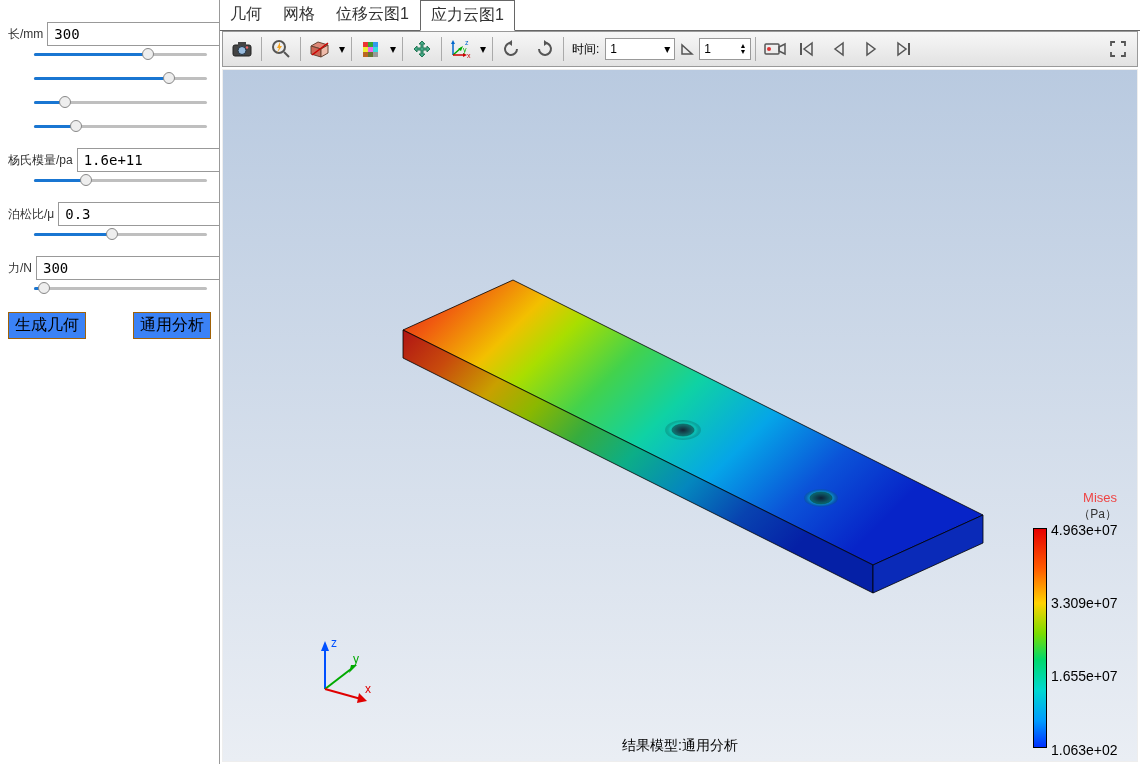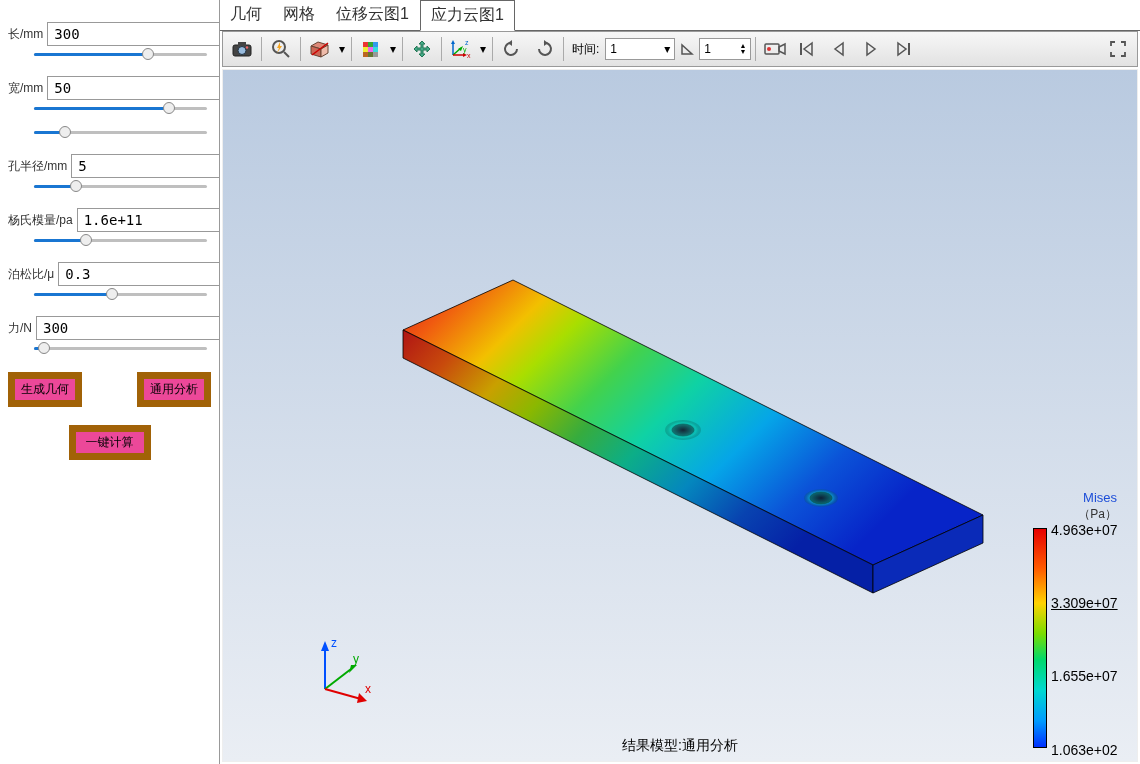--- a/index.html
+++ b/index.html
@@ -10,21 +10,21 @@
 .param-row { display: flex; align-items: center; margin-top: 10px; }
 .param-label { text-align: right; padding-right: 4px; white-space: nowrap; font-size: 12px; color: #333; }
 .param-input { flex: 1; border: 1px solid #999; height: 24px; padding: 2px 6px; font-family: monospace; font-size: 14px; }
 .slider-row { margin: 6px 0 18px 0; padding: 0 4px 0 26px; }
 .slider { position: relative; height: 6px; width: 100%; }
 .slider-track { position: absolute; top: 1px; height: 3px; background: #bfbfbf; width: 100%; border-radius: 2px; }
 .slider-fill { position: absolute; top: 1px; height: 3px; background: #1976d2; border-radius: 2px; }
 .slider-thumb { position: absolute; width: 12px; height: 12px; border-radius: 6px; background: #eee; border: 1px solid #888; top: -4px; transform: translateX(-6px); }
 .btn-row { display: flex; justify-content: space-between; margin-top: 20px; }
 .btn-row2 { text-align: center; margin-top: 18px; }
-.btn { border: 7px solid #a16207; background: #ec4899; padding: 2px 6px; font-size: 12px; cursor: pointer; }
+.btn { border: 1px solid #a16207; background: #3b82f6; padding: 2px 6px; font-size: 16px; cursor: pointer; }
 .tabs { display: flex; border-bottom: 1px solid #666; background: #fff; }
 .tab { padding: 4px 10px; font-size: 16px; border-right: 1px solid transparent; cursor: pointer; color: #333; }
 .tab.active { background: #fff; border: 1px solid #666; border-bottom: 1px solid #fff; margin-bottom: -1px; }
 .toolbar { display: flex; align-items: center; border: 1px solid #999; margin: 0 2px 2px 2px; background: linear-gradient(#f7f7f7, #e2e2e2); height: 36px; gap: 2px; padding: 0 4px; }
 .tbtn { width: 30px; height: 28px; border: 1px solid transparent; display: flex; align-items: center; justify-content: center; cursor: pointer; border-radius: 3px; }
 .tsep { width: 1px; height: 24px; background: #aaa; margin: 0 2px; }
 .dd { width: 10px; display: flex; align-items: center; justify-content: center; cursor: pointer; }
 .combo { border: 1px solid #999; background: #fff; height: 22px; font-size: 12px; padding: 0 4px; display: flex; align-items: center; justify-content: space-between; gap: 6px; }
 .viewport { flex: 1; position: relative; margin: 0 2px 2px 2px; border: 1px solid #eee; overflow: hidden; }
 .viewport-bg { position: absolute; inset: 0; background: linear-gradient(#b9cae0, #eaeef4); }
@@ -46,42 +46,34 @@
     <span class="param-label" style="width:40px">长/mm</span>
     <input class="param-input" value="300" style="">
   </div>
       <div class="slider-row">
     <div class="slider">
       <div class="slider-track"></div>
       <div class="slider-fill" style="width:66%"></div>
       <div class="slider-thumb" style="left:66%"></div>
     </div>
       </div>
-      <div class="param-row">
-    <span class="param-label" style="width:40px">宽/mm</span>
-    <input class="param-input" value="50" style="">
-  </div>
       <div class="slider-row">
     <div class="slider">
       <div class="slider-track"></div>
       <div class="slider-fill" style="width:78%"></div>
       <div class="slider-thumb" style="left:78%"></div>
     </div>
       </div>
       <div class="slider-row">
     <div class="slider">
       <div class="slider-track"></div>
       <div class="slider-fill" style="width:18%"></div>
       <div class="slider-thumb" style="left:18%"></div>
     </div>
       </div>
-      <div class="param-row">
-    <span class="param-label" style="width:66px">孔半径/mm</span>
-    <input class="param-input" value="5" style="">
-  </div>
       <div class="slider-row">
     <div class="slider">
       <div class="slider-track"></div>
       <div class="slider-fill" style="width:24%"></div>
       <div class="slider-thumb" style="left:24%"></div>
     </div>
       </div>
       <div class="param-row">
     <span class="param-label" style="width:72px">杨氏模量/pa</span>
     <input class="param-input" value="1.6e+11" style="">
@@ -112,21 +104,20 @@
     <div class="slider">
       <div class="slider-track"></div>
       <div class="slider-fill" style="width:6%"></div>
       <div class="slider-thumb" style="left:6%"></div>
     </div>
       </div>
       <div class="btn-row">
   <button class="btn">生成几何</button>
   <button class="btn">通用分析</button>
       </div>
-      <div class="btn-row2"><button class="btn" style="padding:2px 10px">一键计算</button></div>
     </div>
   <div class="main">
     <div class="tabs" id="tabs">
         <div class="tab">几何</div>
         <div class="tab">网格</div>
         <div class="tab">位移云图1</div>
         <div class="tab active">应力云图1</div>
       </div>
     <div class="toolbar">
       <div class="tbtn">
@@ -309,28 +300,28 @@
         <line x1="16" y1="56" x2="42" y2="36" stroke="#00aa00" stroke-width="2"></line>
         <polygon points="48,32 42,32 40,40" fill="#00aa00"></polygon>
         <text x="44" y="30" font-size="12" fill="#00aa00">y</text>
         <line x1="16" y1="56" x2="52" y2="66" stroke="#e00000" stroke-width="2"></line>
         <polygon points="58,68 50,60 48,70" fill="#e00000"></polygon>
         <text x="56" y="60" font-size="12" fill="#e00000">x</text>
       </svg>
 
       <div class="legend">
         <div class="legend-title">
-          <div style="color:#1d4ed8">Mises</div>
+          <div style="color:#ef4444">Mises</div>
           <div style="font-size:12px">（Pa）</div>
         </div>
         <div style="position:relative">
           <div class="legend-bar"></div>
           <div class="legend-ticks" id="legend-ticks">
               <div class="legend-tick" style="top: calc(0% - 6px);">4.963e+07</div>
-              <div class="legend-tick" style="top: calc(33% - 6px); text-decoration: underline;">3.309e+07</div>
+              <div class="legend-tick" style="top: calc(33% - 6px);">3.309e+07</div>
               <div class="legend-tick" style="top: calc(66% - 6px);">1.655e+07</div>
               <div class="legend-tick" style="top: calc(100% - 6px);">1.063e+02</div>
             </div>
         </div>
       </div>
 
       <div class="footer-text">结果模型:通用分析</div>
     </div>
   </div>
 </div>

